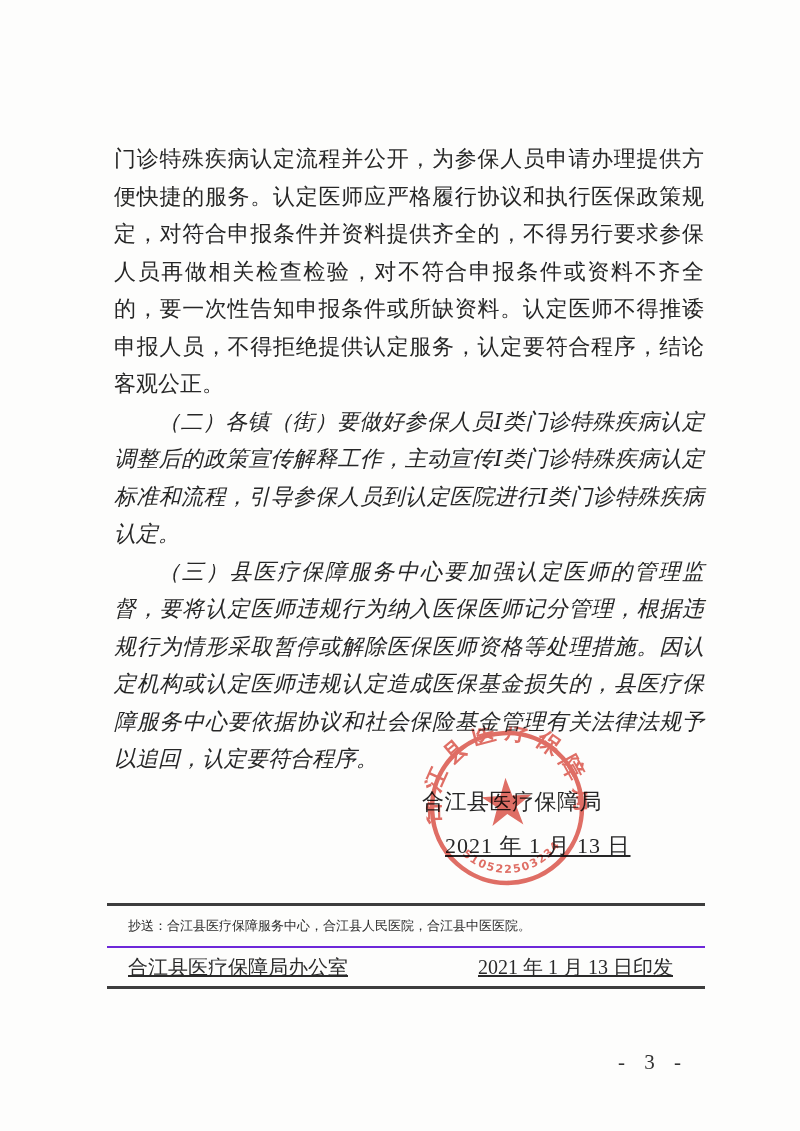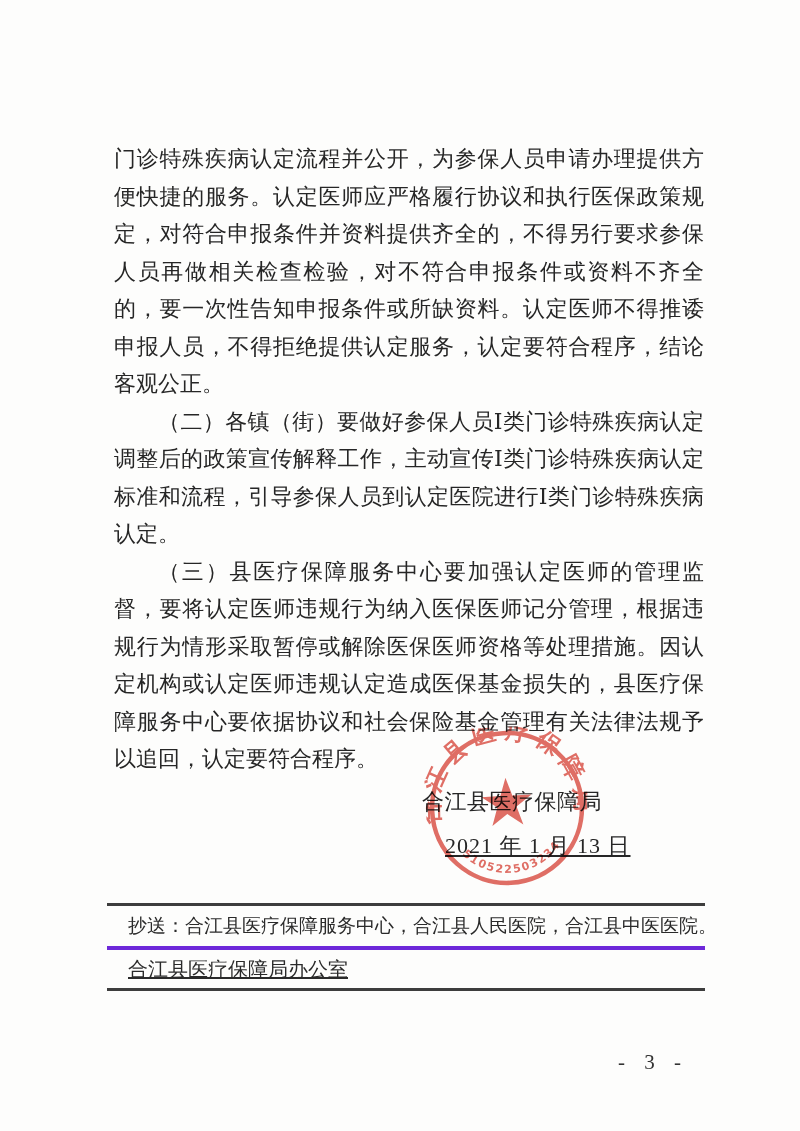--- a/index.html
+++ b/index.html
@@ -17,21 +17,21 @@
     position:absolute;
     left:114px;top:140px;width:590px;
     font-size:22px;
     line-height:37.5px;
     text-align:justify;
     text-align-last:left;
     color:#262626;
     letter-spacing:0;
   }
   .body-text p{margin:0;}
-  .body-text p.indent{text-indent:2em;}
+  .body-text p.indent{text-indent:2em;font-style:italic;}
   
   .sig-org{
     position:absolute;left:422px;top:787px;
     font-size:22px;letter-spacing:0.5px;color:#262626;
     white-space:nowrap;
   }
   .sig-date{
     position:absolute;left:445px;top:831px;
     font-size:22px;letter-spacing:1px;color:#262626;
     white-space:nowrap;
@@ -60,22 +60,22 @@
   
   .footer-block{
     position:absolute;left:107px;top:903px;width:598px;
     border-top:3px solid #3d3d3d;
     border-bottom:3px solid #3d3d3d;
   }
   .footer-row1{
     height:40px;
     display:flex;align-items:center;
     padding-left:21px;
-    border-bottom:4px solid #6d28d9;
-    font-size:19px;color:#2a2a2a;
+    border-bottom:2px solid #6d28d9;
+    font-size:13px;color:#2a2a2a;
     white-space:nowrap;
   }
   .footer-row2{
     height:38px;
     display:flex;align-items:center;justify-content:space-between;
     padding-left:21px;padding-right:32px;
     font-size:20px;color:#2a2a2a;
     white-space:nowrap;
     text-decoration:underline;
   }
@@ -115,18 +115,19 @@
       <textPath href="#sealArcBottom" startOffset="5">5105225032349</textPath>
     </text>
   </svg>
 
   <div class="footer-block">
     <div class="footer-row1">
       <span>抄送：合江县医疗保障服务中心，合江县人民医院，合江县中医医院。</span>
     </div>
     <div class="footer-row2">
       <span>合江县医疗保障局办公室</span>
+      <span>2021 年 1 月 13 日印发</span>
     </div>
   </div>
 
   <div class="page-number">- 3 -</div>
 
 </div>
 
 </body></html>

